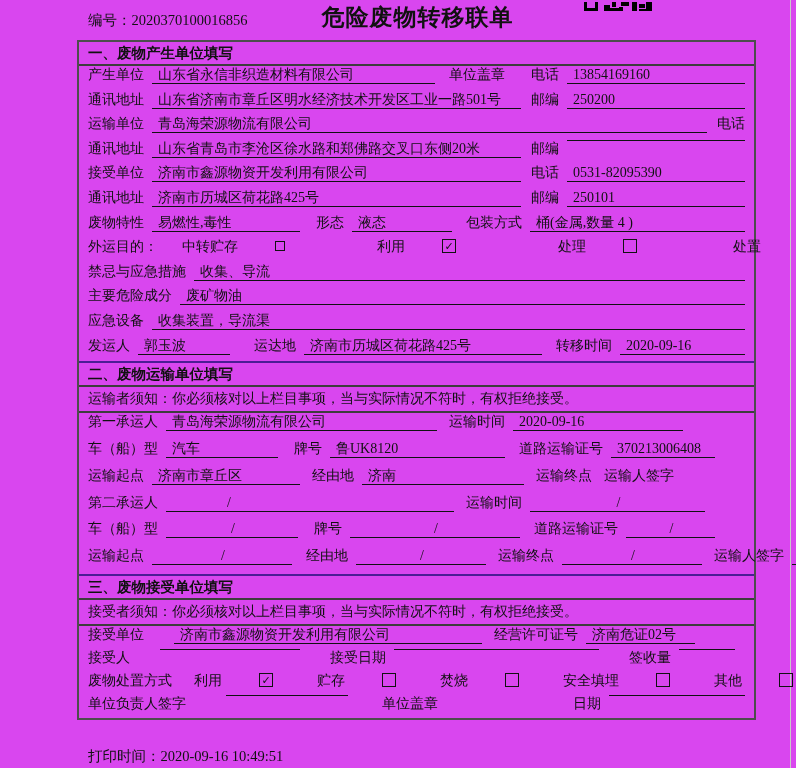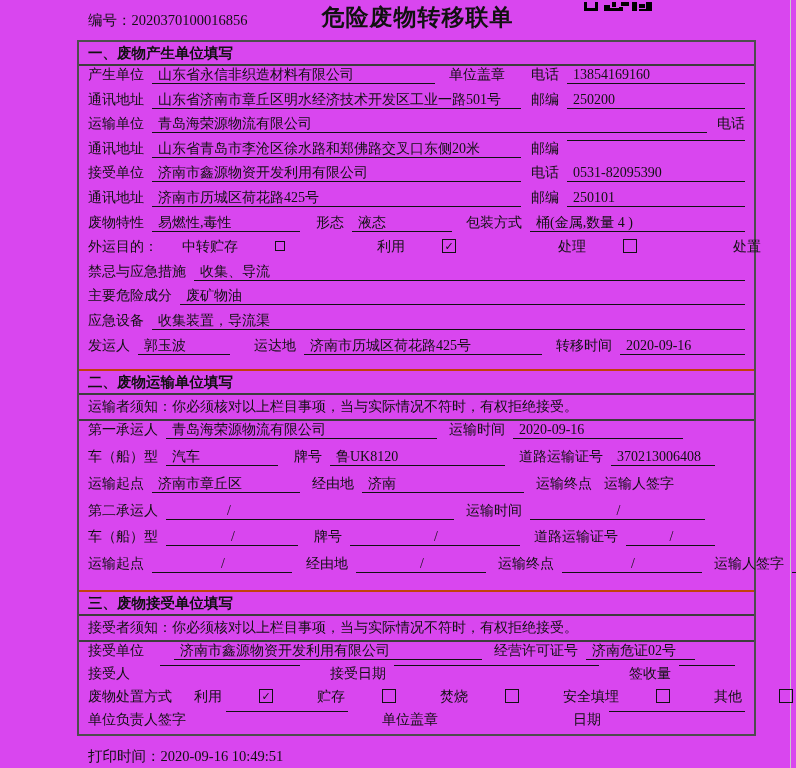--- a/index.html
+++ b/index.html
@@ -6,21 +6,21 @@
   .page{position:relative;width:796px;height:768px;background:#d946ef;overflow:hidden;
         font-family:"Liberation Serif","DejaVu Serif",serif;color:#111;font-size:14px;}
   .doc-no{position:absolute;left:88px;top:11px;font-size:14.5px;white-space:nowrap;}
   .title{position:absolute;left:77px;top:2px;width:681px;text-align:center;
          font-size:23px;font-weight:bold;letter-spacing:1px;}
   .qr{position:absolute;left:584px;top:0;}
   .edge-line{position:absolute;left:790px;top:0;width:1px;height:768px;background:#c9c9c9;}
   .sheet{position:absolute;left:77px;top:40px;width:679px;border:2px solid #4d4d4d;box-sizing:border-box;}
   .sec-title{font-weight:bold;height:21px;line-height:21px;padding:1px 9px 0;font-size:14.5px;
              border-bottom:2px solid #3d3d3d;}
-  .bt{border-top:2px solid #c2410c;margin-top:8px;}
+  .bt{border-top:2px solid #4c1d95;}
   .notice{height:24px;line-height:24px;padding:0 9px;border-bottom:2px solid #3d3d3d;white-space:nowrap;}
   .row{display:flex;align-items:flex-start;padding:0 9px 4px;box-sizing:border-box;}
   .s1 .row{height:24.6px;}
   .s2 .row{height:26.8px;}
   .s3 .row{height:23px;}
   .lbl{white-space:nowrap;line-height:17px;flex:none;}
   .val{border-bottom:1px solid #111;line-height:17px;white-space:nowrap;overflow:hidden;
        padding:0 4px 0 6px;margin-left:8px;flex:none;box-sizing:border-box;}
   .grow{flex:1 1 auto;}
   .c{text-align:center;}

